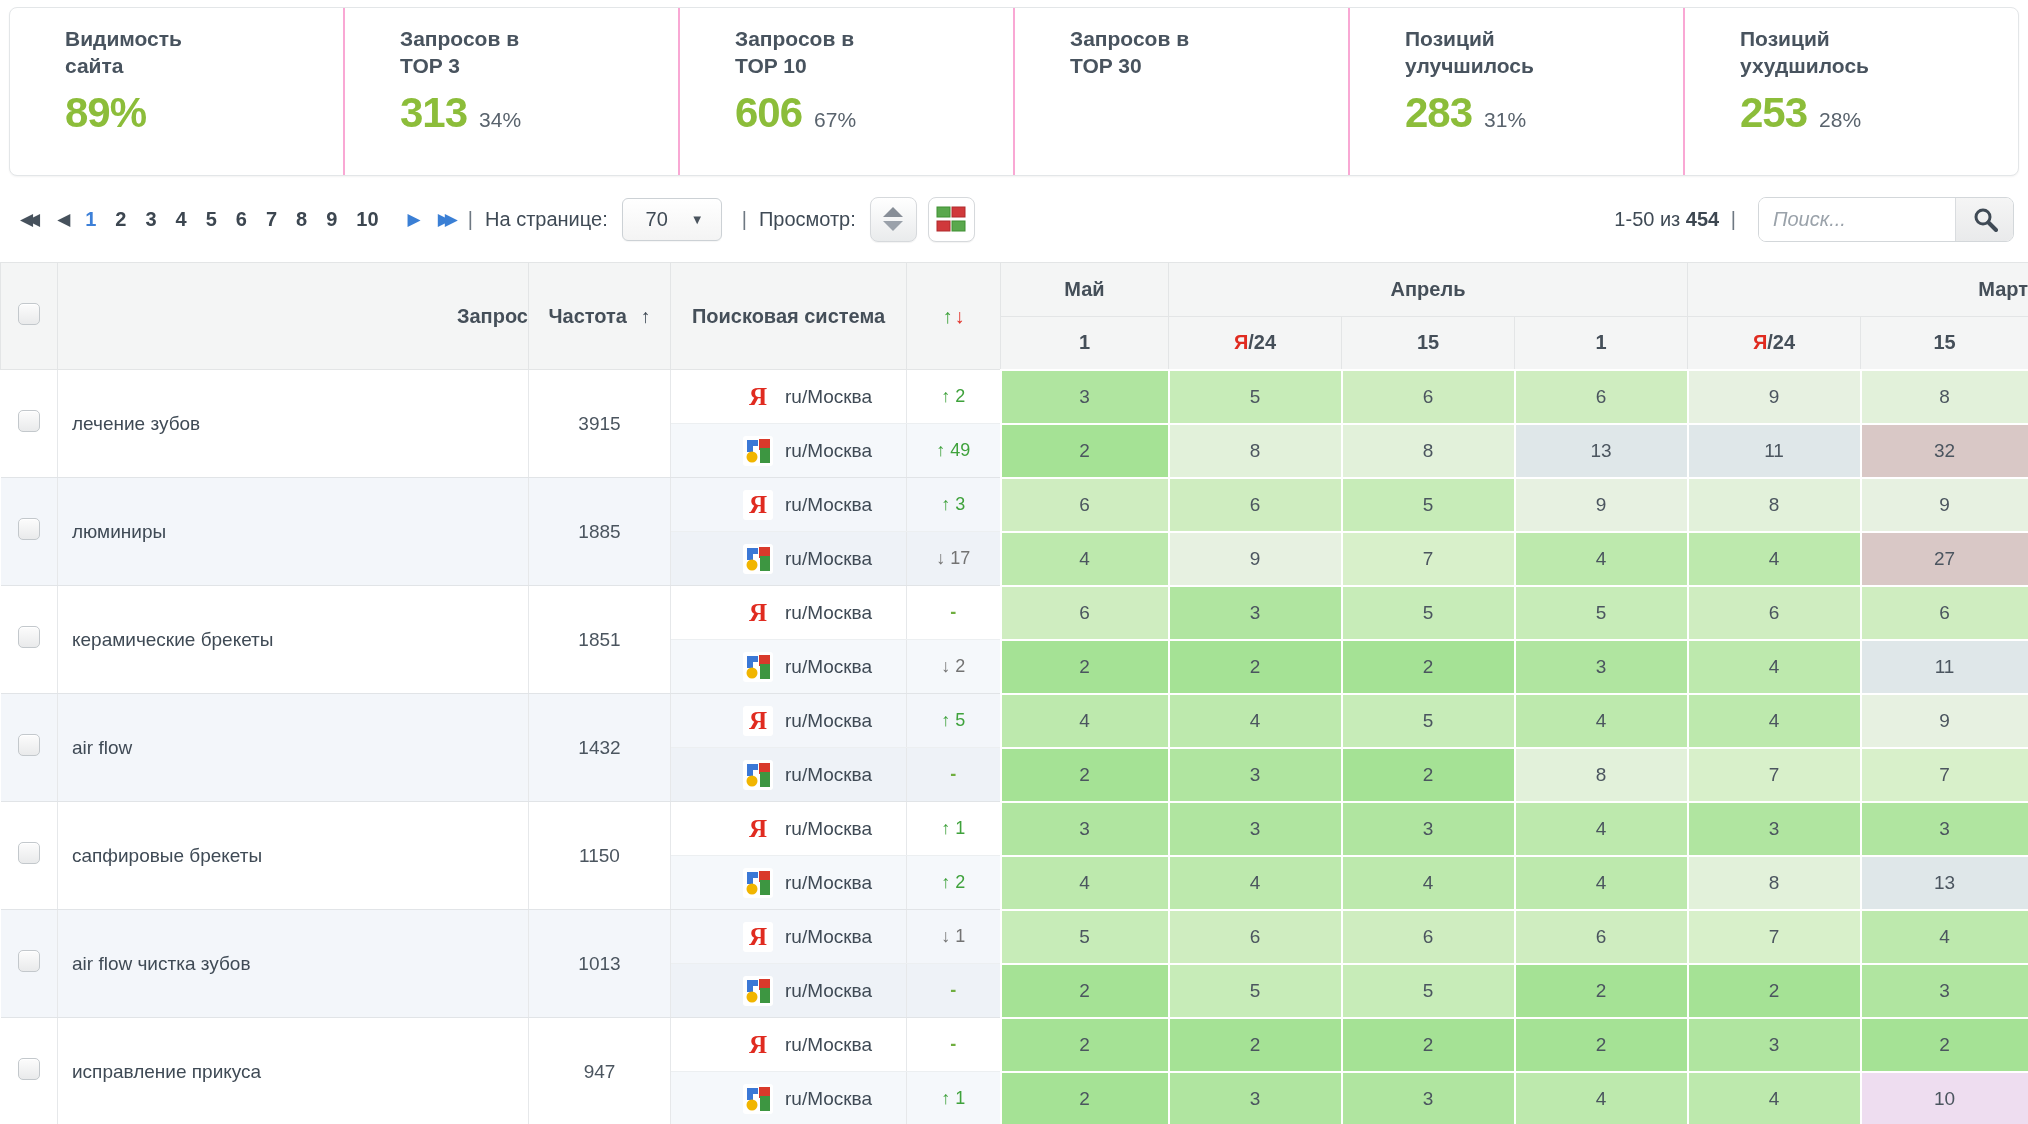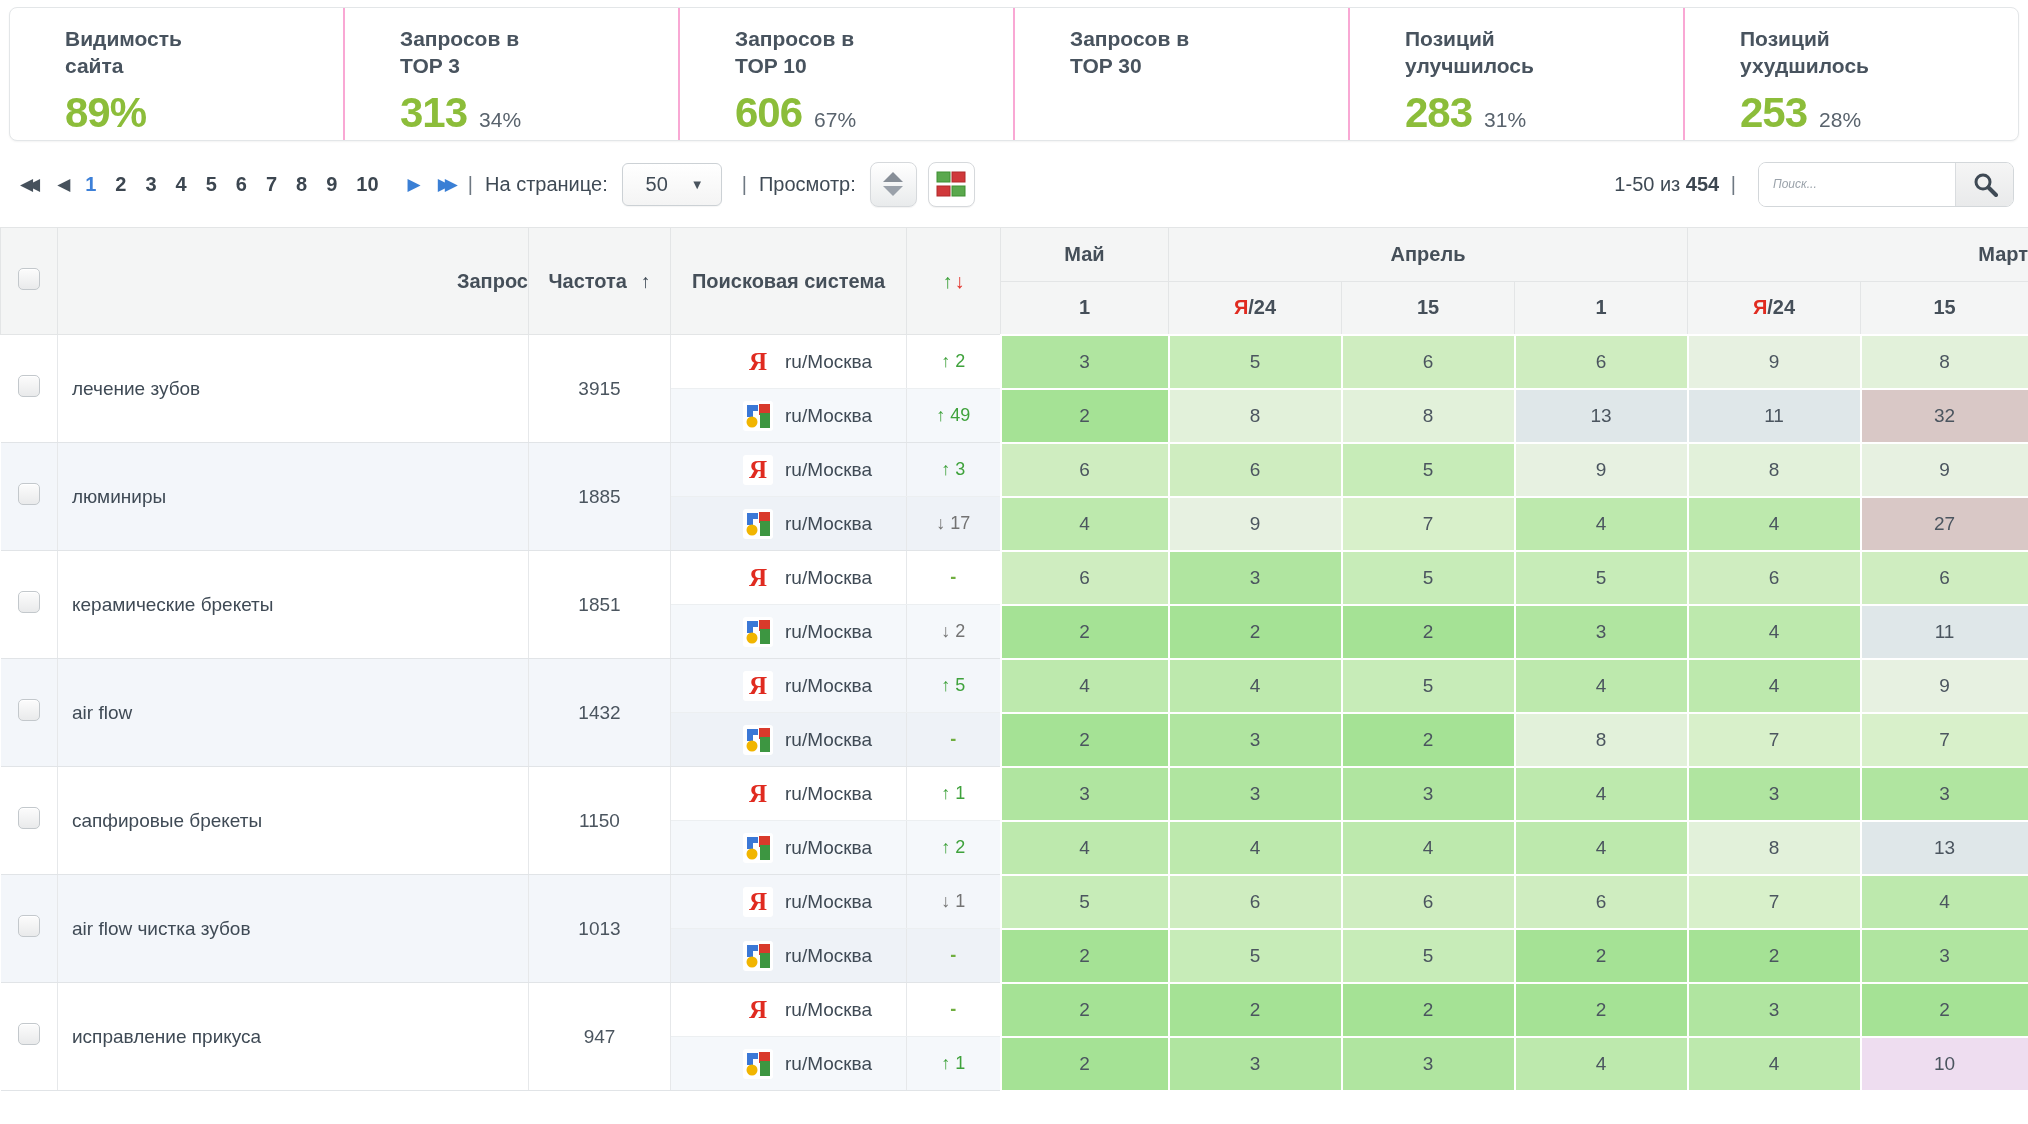--- a/index.html
+++ b/index.html
@@ -5,21 +5,21 @@
   * { margin:0; padding:0; box-sizing:border-box; }
   html,body { background:#fff; }
   body {
     width:2028px; height:1124px; position:relative; overflow:hidden;
     font-family:"Liberation Sans", sans-serif; color:#46515c;
     -webkit-font-smoothing:antialiased;
   }
 
   
   .stats-bar {
-    margin:7px 9px 0 9px; height:134px;
+    margin:7px 9px 0 9px; height:169px;
     border:1px solid #e3e6e8; border-radius:8px; background:#fff;
     box-shadow:0 1px 2px rgba(0,0,0,.05);
     display:flex;
   }
   .stat-block { flex:1 1 0; padding:17px 20px 0 55px; position:relative; }
   .stat-block + .stat-block { border-left:2px solid #f9a8d4; }
   .stat-label { font-size:21px; font-weight:bold; color:#48535e; line-height:1.3; white-space:pre-line; }
   .stat-value-row { margin-top:9px; display:flex; align-items:baseline; gap:12px; }
   .stat-value { font-size:42px; font-weight:bold; color:#8cbd3a; letter-spacing:-1px; }
   .stat-pct { font-size:21px; color:#59636d; }
@@ -52,21 +52,21 @@
   }
   .icon-btn.white { background:#fff; }
   .spacer { flex:1; }
   .range-text { color:#3f4a55; white-space:nowrap; }
   .range-text b { color:#3c4650; }
   .search-wrap {
     margin-left:22px; display:flex; height:45px; width:256px;
     border:1px solid #d3d7da; border-radius:8px; overflow:hidden; background:#fff;
   }
   .search-input {
-    flex:1; border:none; outline:none; padding:0 14px; font-size:12px;
+    flex:1; border:none; outline:none; padding:0 14px; font-size:20px;
     font-family:"Liberation Sans", sans-serif; color:#ec4899; min-width:0;
   }
   .search-input::placeholder { color:#9aa2aa; font-style:italic; }
   .search-btn {
     width:58px; border:none; border-left:1px solid #d9dcdf; cursor:pointer;
     background:linear-gradient(#f5f5f5,#e9eaeb);
     display:flex; align-items:center; justify-content:center;
   }
 
   
@@ -181,21 +181,21 @@
         <span class="page-num">8</span>
         <span class="page-num">9</span>
         <span class="page-num">10</span>
       </span>
     <span class="pg-arrow fwd" style="margin-left:8px;">▶</span>
     <span class="pg-arrow fwd">▶▶</span>
   </div>
   <span class="sep">|</span>
   <span class="perpage-label">На странице:</span>
   <div class="select-box">
-    <span class="select-value">50</span>
+    <span class="select-value">70</span>
     <span class="select-caret">▼</span>
   </div>
   <span class="sep" style="margin-left:20px;">|</span>
   <span class="view-label">Просмотр:</span>
   <div class="view-btns">
     <div class="icon-btn">
       <svg width="26" height="28" viewBox="0 0 26 28">
         <path d="M13 2 L23 12 H3 Z" fill="#878e97"></path>
         <path d="M13 26 L3 16 H23 Z" fill="#9aa1aa"></path>
       </svg>

